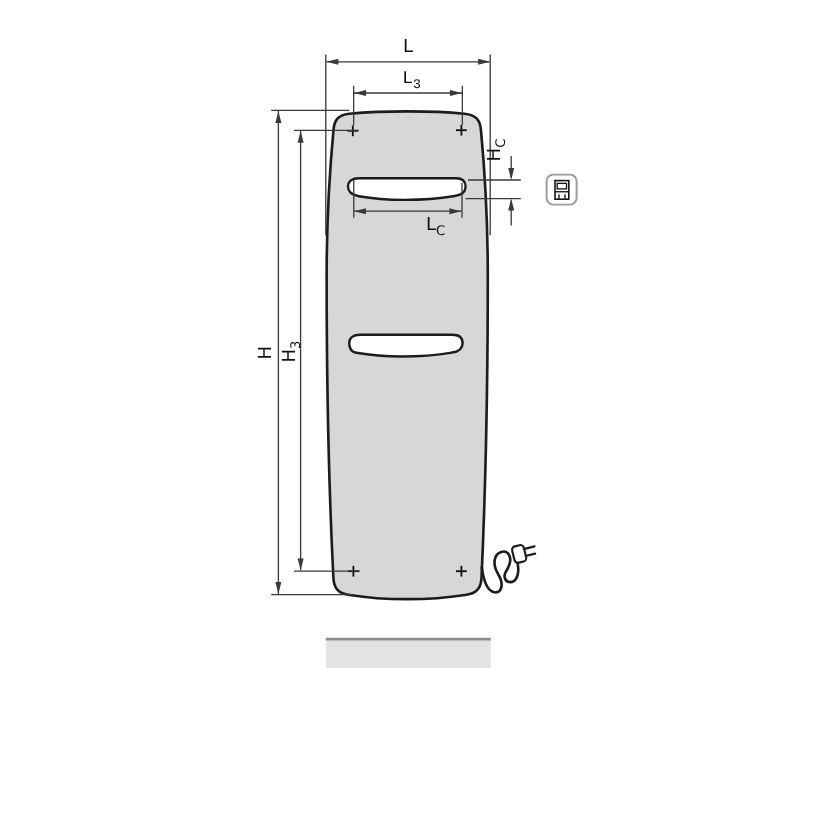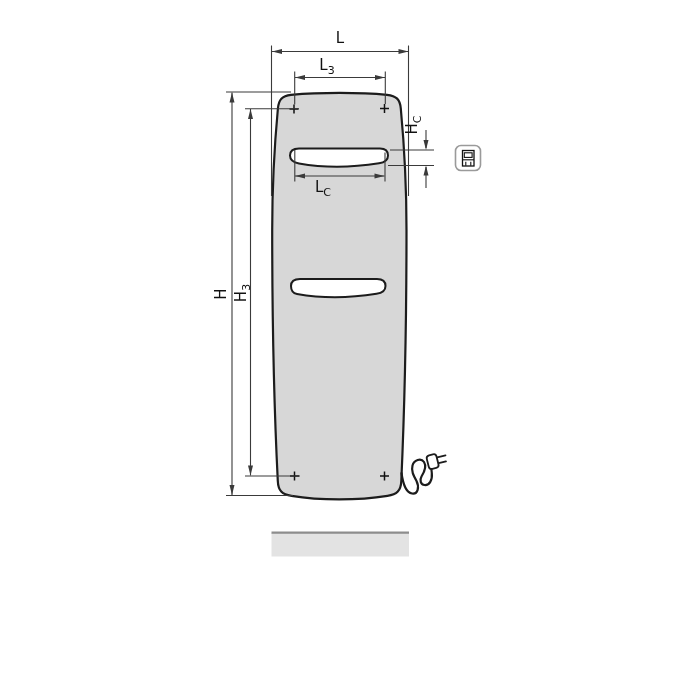--- a/index.html
+++ b/index.html
@@ -161,23 +161,23 @@
       <rect class="icon-ink" x="462.5" y="150.5" width="11.5" height="15.5"></rect>
       <rect class="icon-ink" x="464.3" y="152.8" width="7.8" height="4.6" style="stroke-width:1.1"></rect>
       <line class="icon-ink" x1="462.5" y1="159.8" x2="474" y2="159.8" style="stroke-width:1.1"></line>
       <line class="icon-ink" x1="465.8" y1="161.8" x2="465.8" y2="165.8" style="stroke-width:1.1"></line>
       <line class="icon-ink" x1="470.8" y1="161.8" x2="470.8" y2="165.8" style="stroke-width:1.1"></line>
     </g>
   </svg>
 
   <div class="dim-label" style="left:332px; top:31px; width:16px;"><span>L</span><sub></sub></div>
 
-  <div class="dim-label" style="left:316px; top:58px; width:22px;"><span>L</span><sub>3</sub></div>
+  <div class="dim-label" style="left:332px; top:58px; width:22px;font-family:Liberation Mono, monospace;"><span>L</span><sub>3</sub></div>
 
-  <div class="dim-label" style="left:312px; top:180px; width:22px;"><span>L</span><sub>C</sub></div>
+  <div class="dim-label" style="left:352px; top:180px; width:22px;"><span>L</span><sub>C</sub></div>
 
   <div class="dim-label rot" style="left:208px; top:285px; width:30px; height:18px;"><span>H</span><sub></sub></div>
 
   <div class="dim-label rot" style="left:226px; top:284px; width:34px; height:18px;"><span>H</span><sub>3</sub></div>
 
   <div class="dim-label rot" style="left:397px; top:116px; width:34px; height:18px;"><span>H</span><sub>C</sub></div>
 
 </div>
 
 </body></html>

